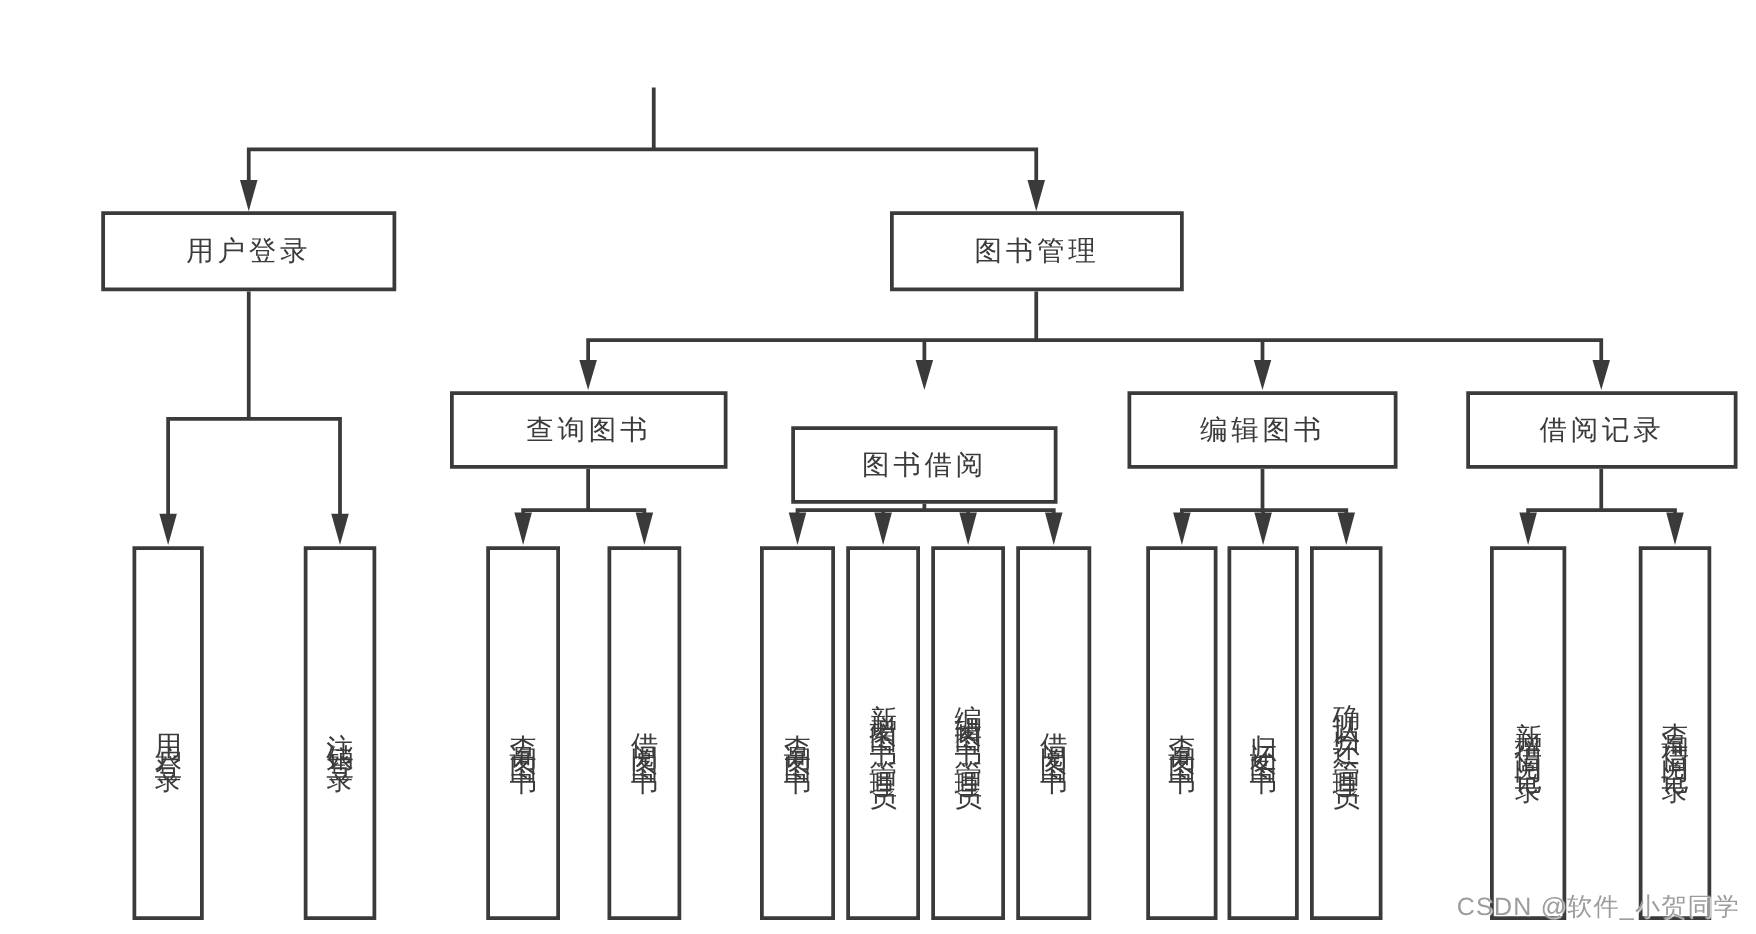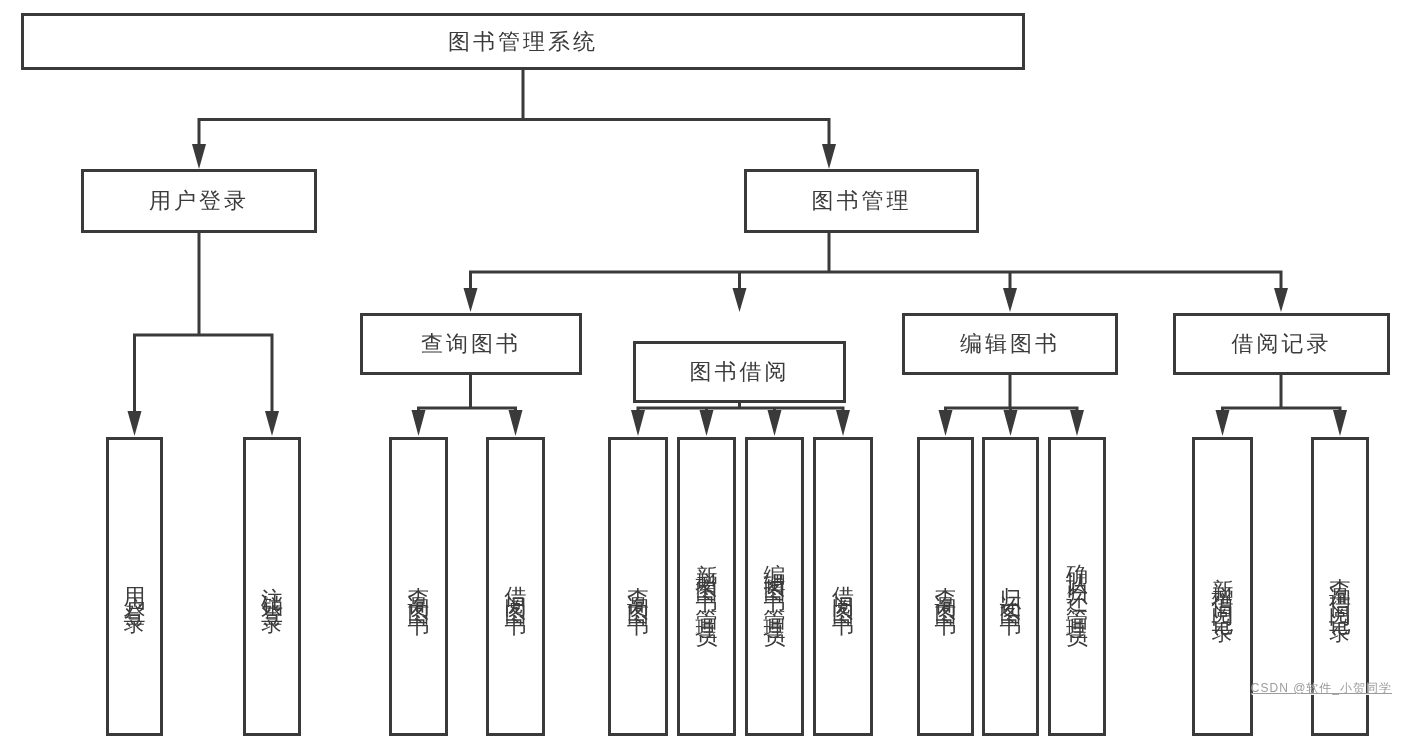--- a/index.html
+++ b/index.html
@@ -34,28 +34,27 @@
     text-orientation:mixed;
     letter-spacing:9px;
     font-size:22px;
     white-space:normal;
   }
   #connectors{position:absolute;left:0;top:0;}
   #connectors path{stroke:var(--line);stroke-width:3;fill:none;}
   #connectors polygon{fill:var(--line);stroke:none;}
   #watermark{
     position:absolute;
-    top:680px;right:13px;
-    font-size:12px;
+    top:712px;right:13px;
+    font-size:20px;
     color:var(--watermark);
     letter-spacing:1px;
     text-shadow:1px 1px 1px rgba(255,255,255,0.9);
     z-index:5;
     white-space:nowrap;
-    text-decoration:underline;
   }
 </style>
 </head>
 <body>
 
 <div id="stage">
 
   <svg id="connectors" width="1405" height="747" viewBox="0 0 1405 747" aria-hidden="true">
 
     <path d="M523,70 V121 M197.5,119.5 H830.5 M199,119.5 V146 M829,119.5 V146"></path>
@@ -85,24 +84,23 @@
     <path d="M1010,375 V409.5 M944,408 H1078.5 M945.5,408 V412 M1010.5,408 V412 M1077,408 V412"></path>
     <polygon points="938.5,410 952.5,410 945.5,436"></polygon>
     <polygon points="1003.5,410 1017.5,410 1010.5,436"></polygon>
     <polygon points="1070,410 1084,410 1077,436"></polygon>
 
     <path d="M1281,375 V409.5 M1221,408 H1341.5 M1222.5,408 V412 M1340,408 V412"></path>
     <polygon points="1215.5,410 1229.5,410 1222.5,436"></polygon>
     <polygon points="1333,410 1347,410 1340,436"></polygon>
   </svg>
 
-  <div class="box" style="left:21px;top:13px;width:998px;height:51px;">图书管理系统</div>
 
   <div class="box" style="left:81px;top:169px;width:230px;height:58px;">用户登录</div>
-  <div class="box" style="left:712px;top:169px;width:229px;height:58px;margin-left:32px;">图书管理</div>
+  <div class="box" style="left:712px;top:169px;width:229px;height:58px;">图书管理</div>
 
   <div class="box" style="left:360px;top:313px;width:216px;height:56px;">查询图书</div>
   <div class="box" style="left:633px;top:313px;width:207px;height:56px;margin-top:28px;">图书借阅</div>
   <div class="box" style="left:902px;top:313px;width:210px;height:56px;">编辑图书</div>
   <div class="box" style="left:1173px;top:313px;width:211px;height:56px;">借阅记录</div>
 
   <div class="box leaf" style="left:106px;top:437px;width:51px;height:293px;">用户登录</div>
   <div class="box leaf" style="left:243px;top:437px;width:52px;height:293px;">注销登录</div>
 
   <div class="box leaf" style="left:389px;top:437px;width:53px;height:293px;">查询图书</div>

